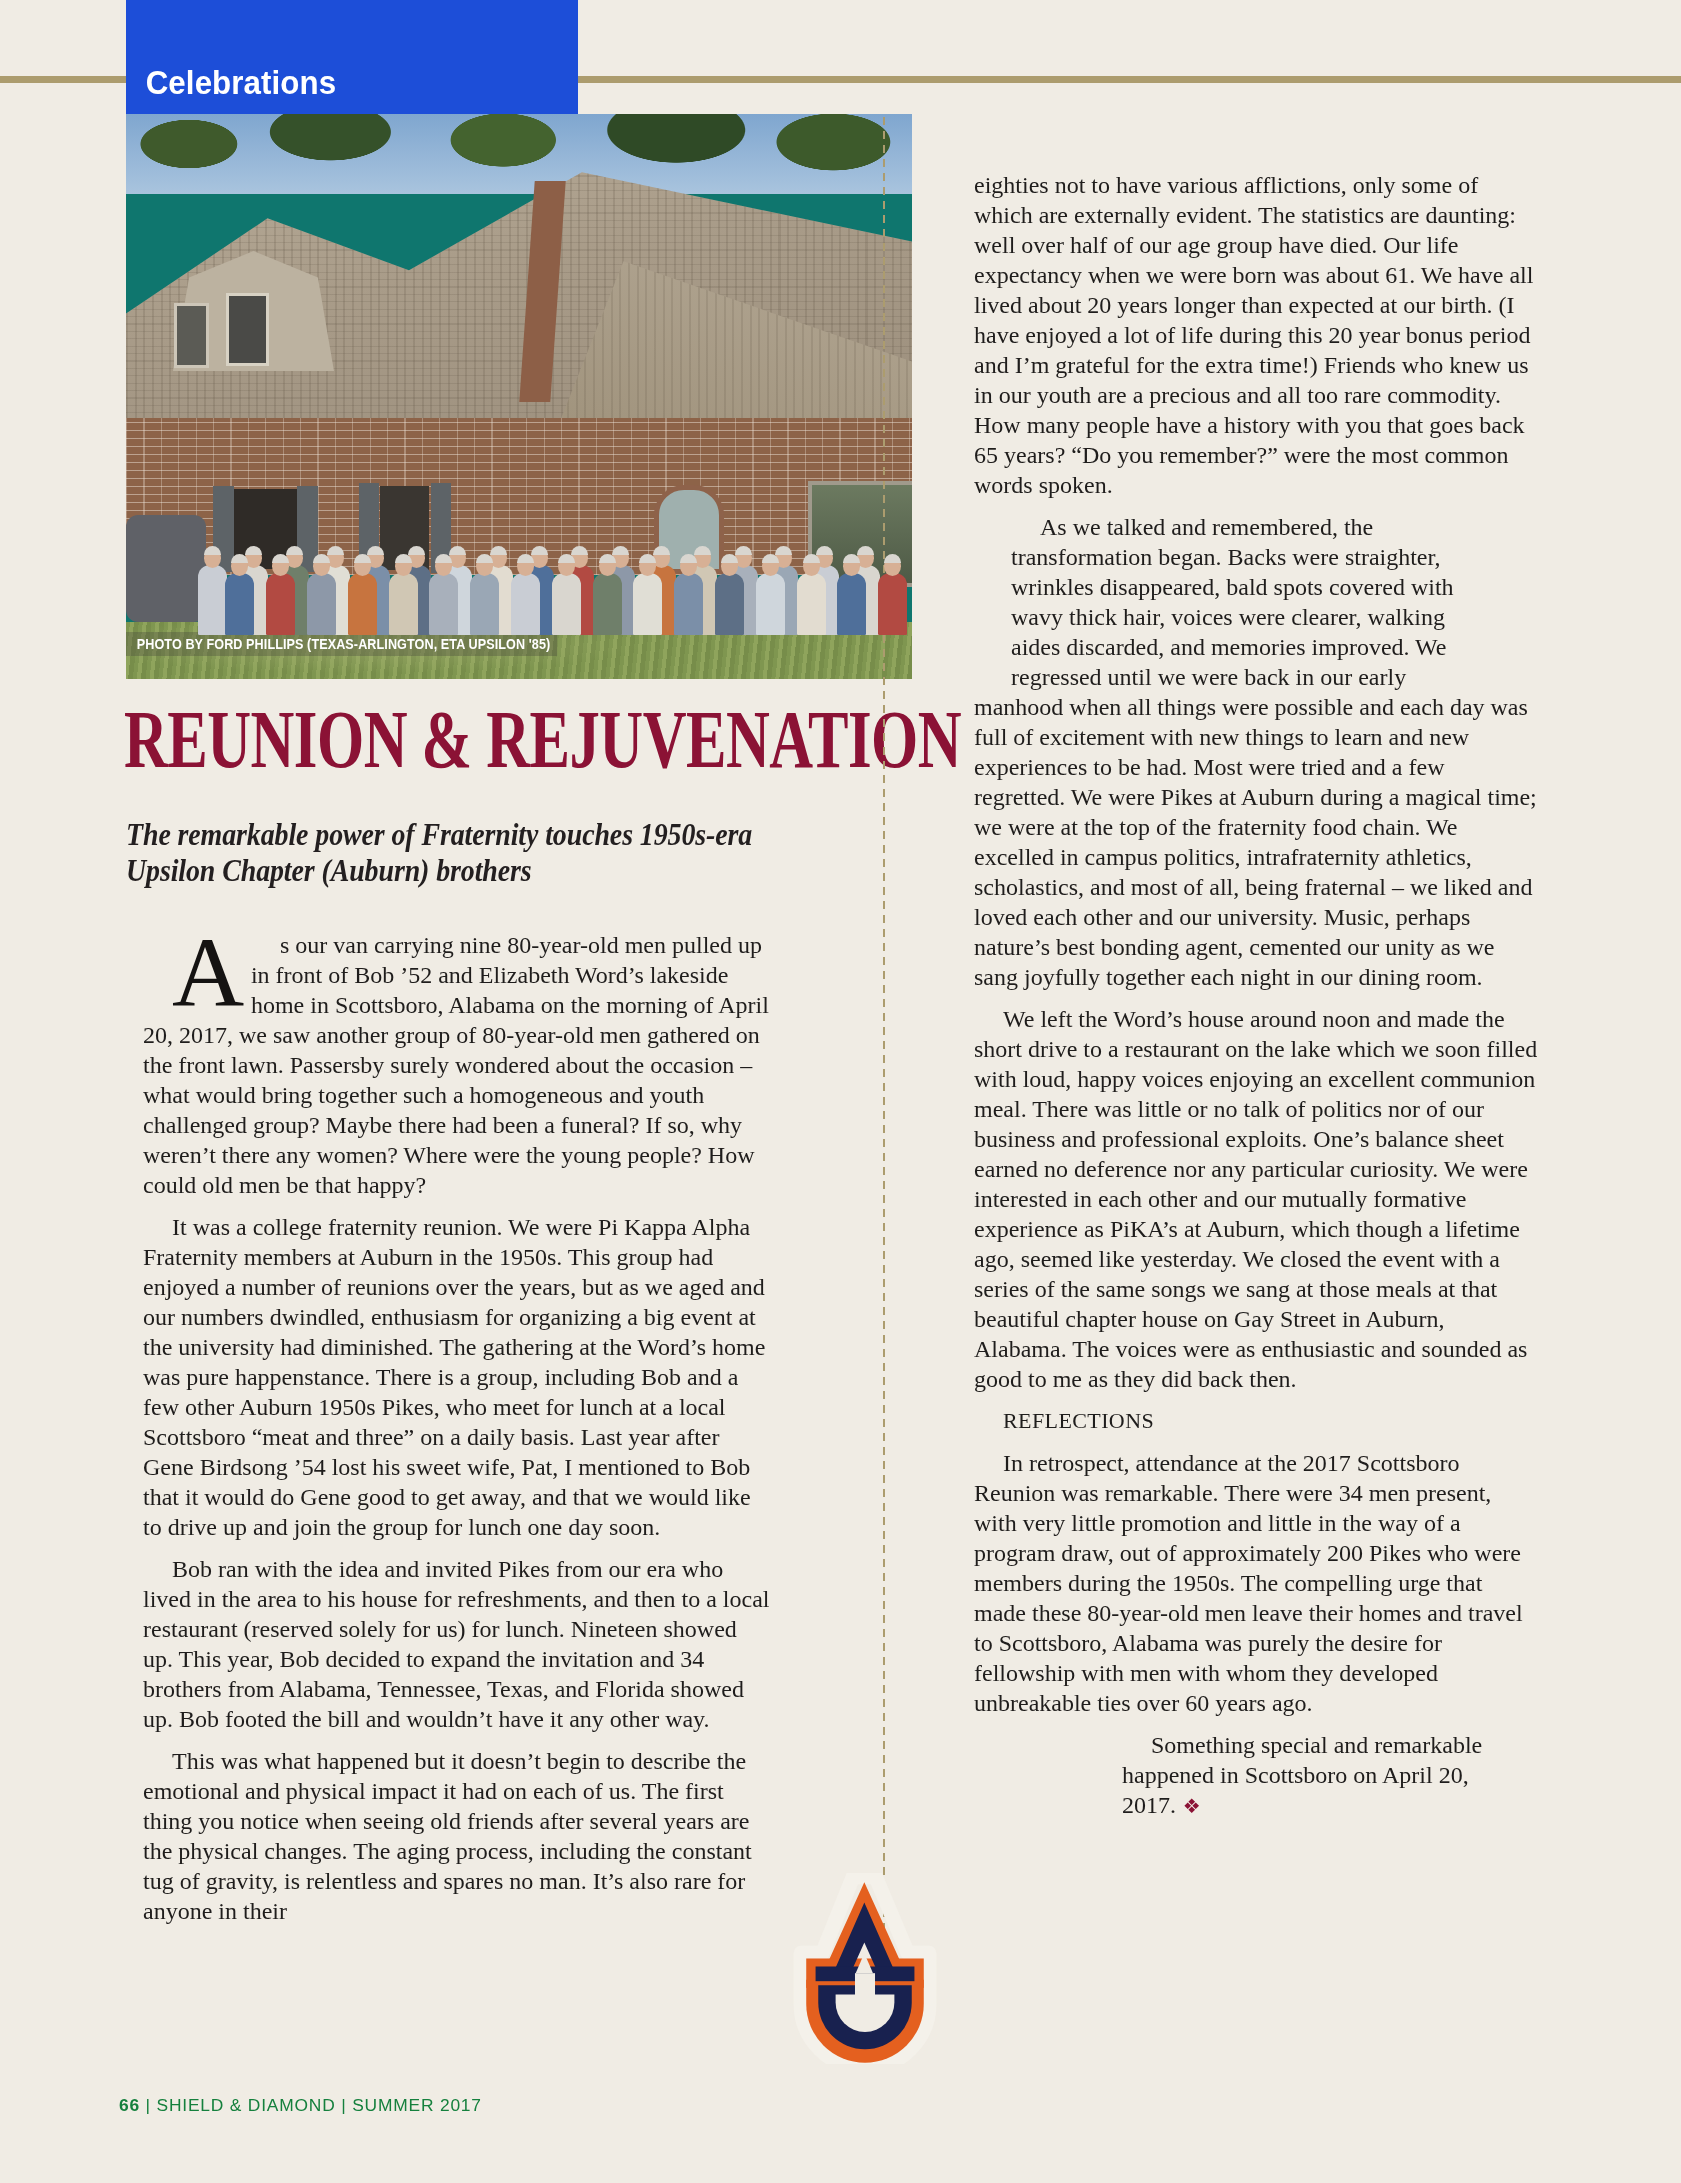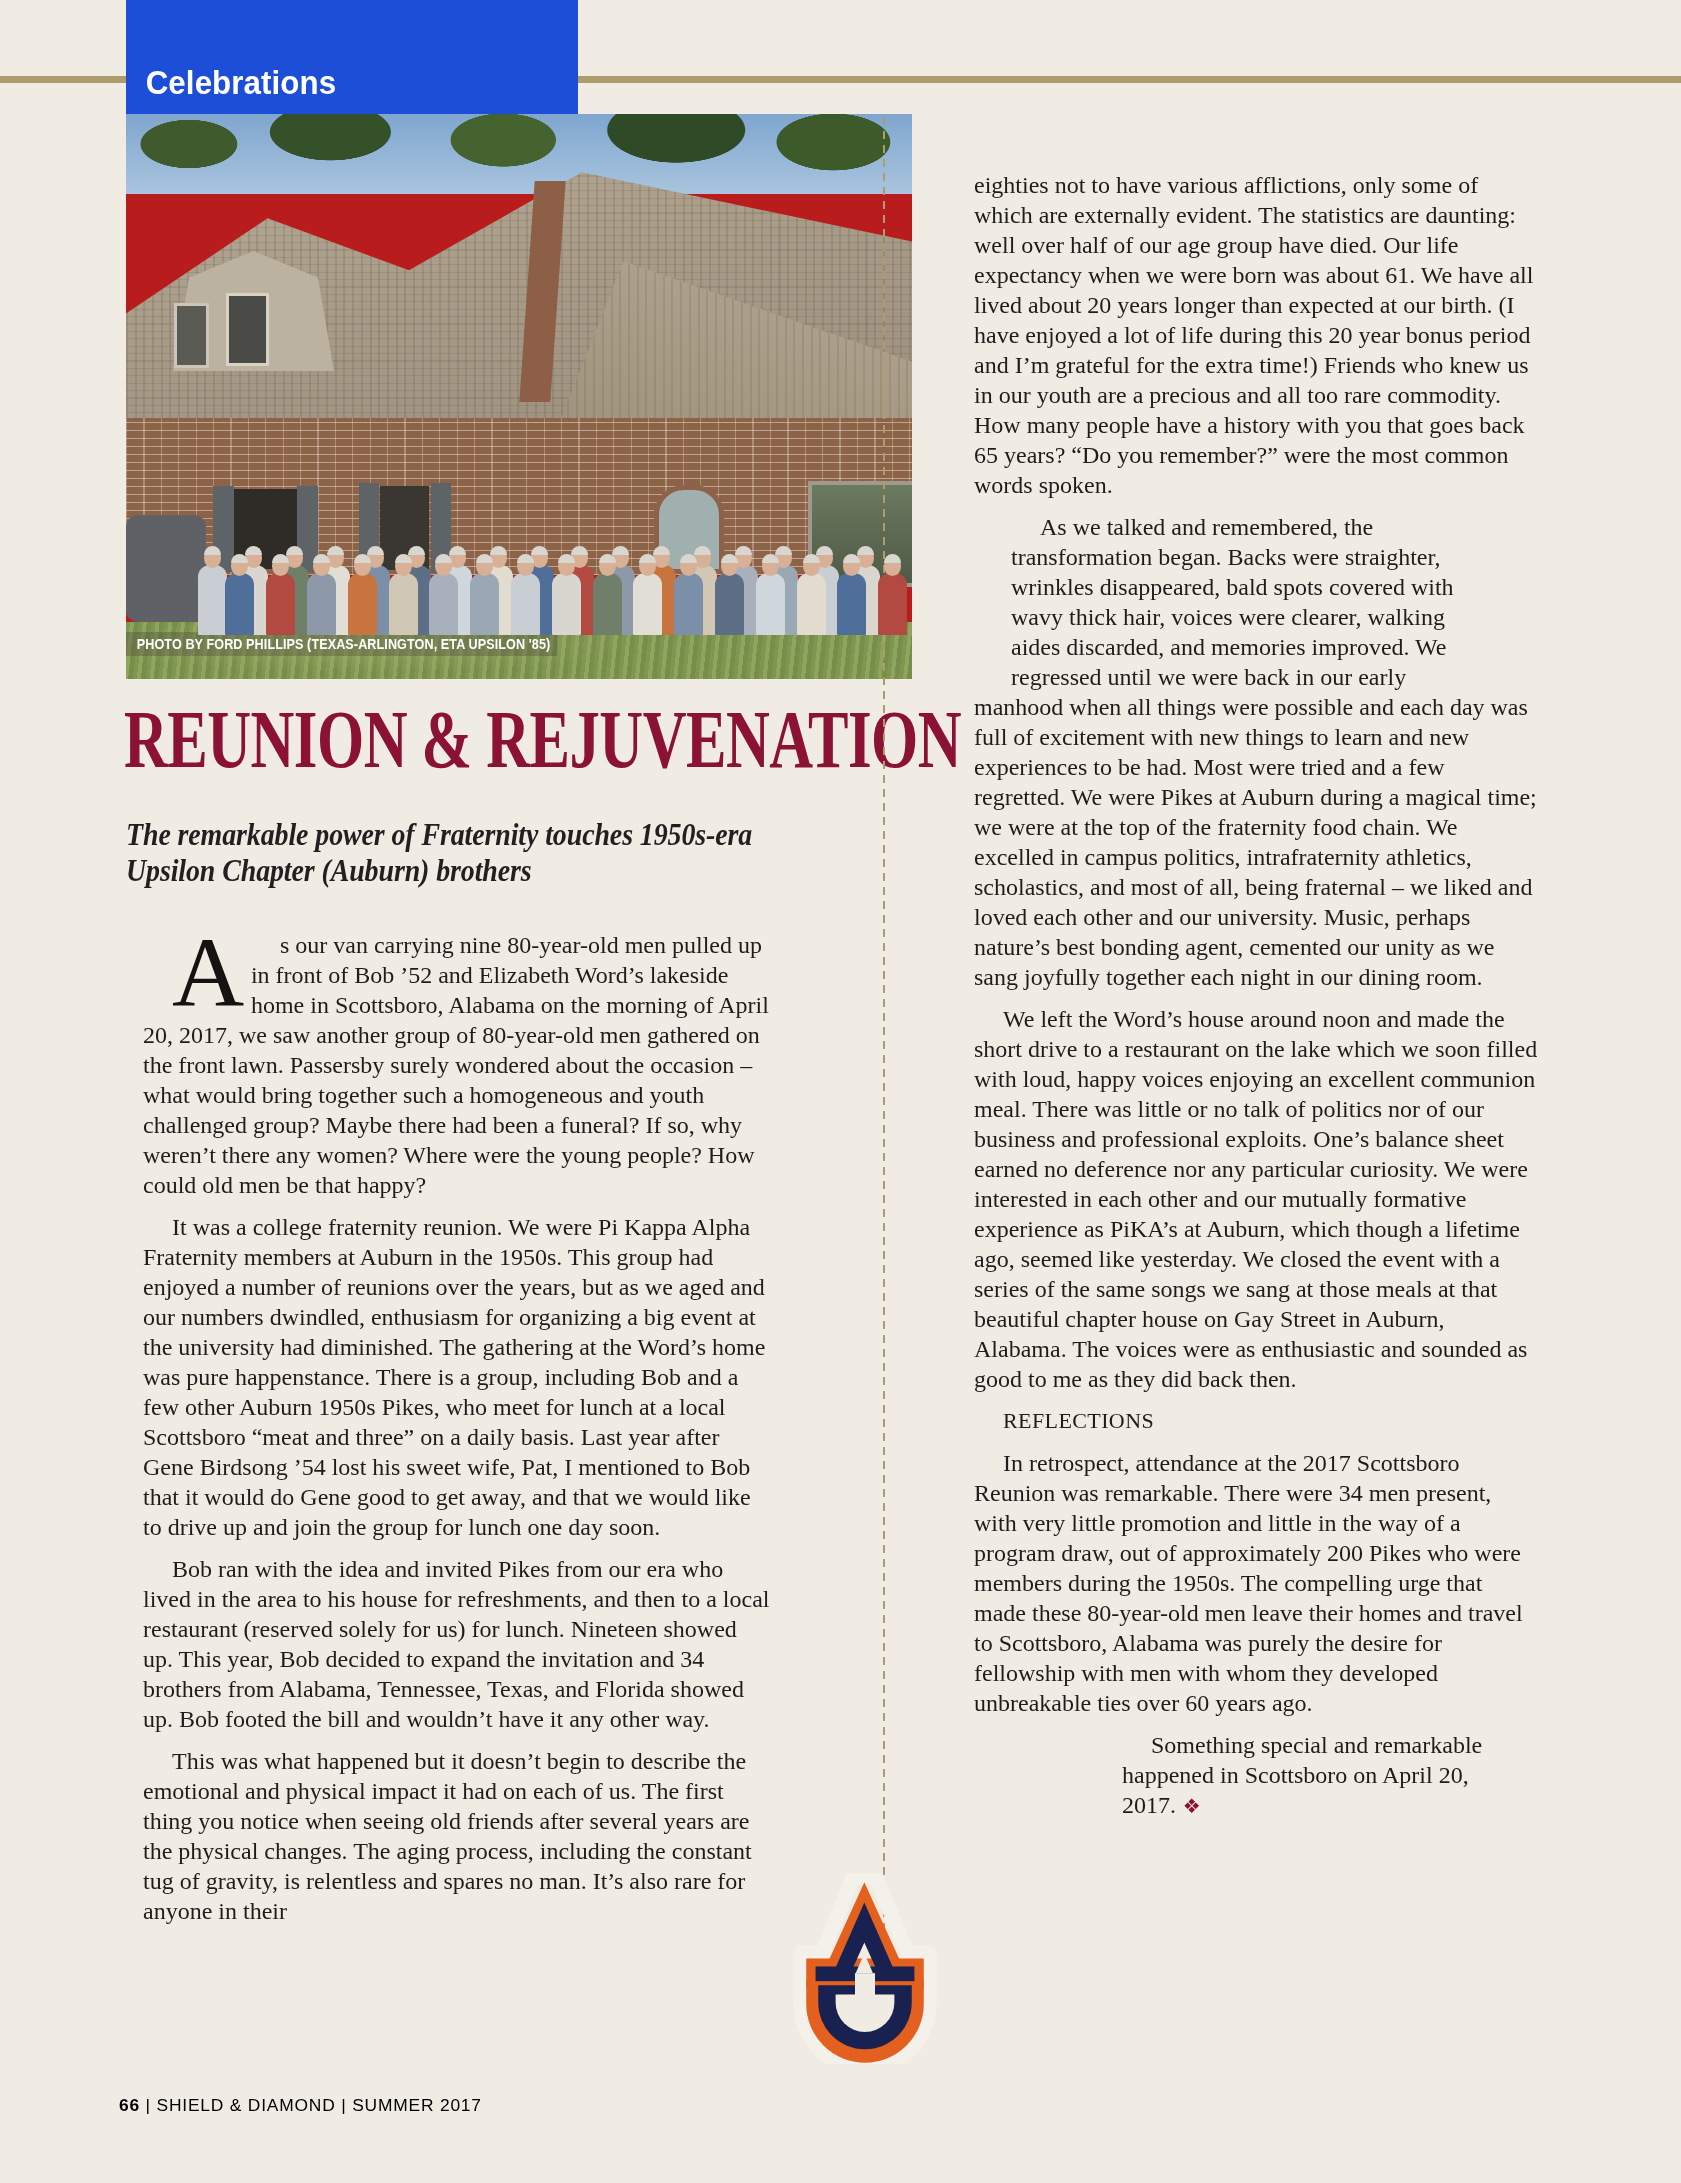--- a/index.html
+++ b/index.html
@@ -34,21 +34,21 @@
     line-height:1;
     transform:scaleX(.92);
     transform-origin:left bottom;
     white-space:nowrap;
   }
 
   
   .photo{
     position:absolute;left:126px;top:114px;width:786px;height:565px;
     overflow:hidden;
-    background:#b91c1c;
+    background:#0f766e;
   }
   .ph-sky{position:absolute;left:0;top:0;width:100%;height:80px;
     background:linear-gradient(#7fa6cf,#a9c4de);}
   .ph-trees{position:absolute;left:0;top:0;width:100%;height:100px;
     background:
       radial-gradient(ellipse 80px 40px at 8% 30%, #3f5a2c 0 60%, transparent 61%),
       radial-gradient(ellipse 100px 47px at 26% 18%, #35512a 0 60%, transparent 61%),
       radial-gradient(ellipse 87px 44px at 48% 26%, #44632f 0 60%, transparent 61%),
       radial-gradient(ellipse 114px 54px at 70% 16%, #2f4a26 0 60%, transparent 61%),
       radial-gradient(ellipse 94px 47px at 90% 28%, #3d5a2b 0 60%, transparent 61%);
@@ -209,21 +209,21 @@
   .au-logo{
     position:absolute;left:774px;top:1873px;width:182px;height:191px;
   }
 
   
   .footer{
     position:absolute;left:119px;top:2095px;
     font-family:"Liberation Sans", sans-serif;
     font-size:17.4px;
     letter-spacing:0.8px;
-    color:#000000;
+    color:#15803d;
   }
   .footer b{font-weight:700;}
 </style>
 </head>
 <body>
 
 <div class="page">
 
   <div class="gold-rule"></div>
 

